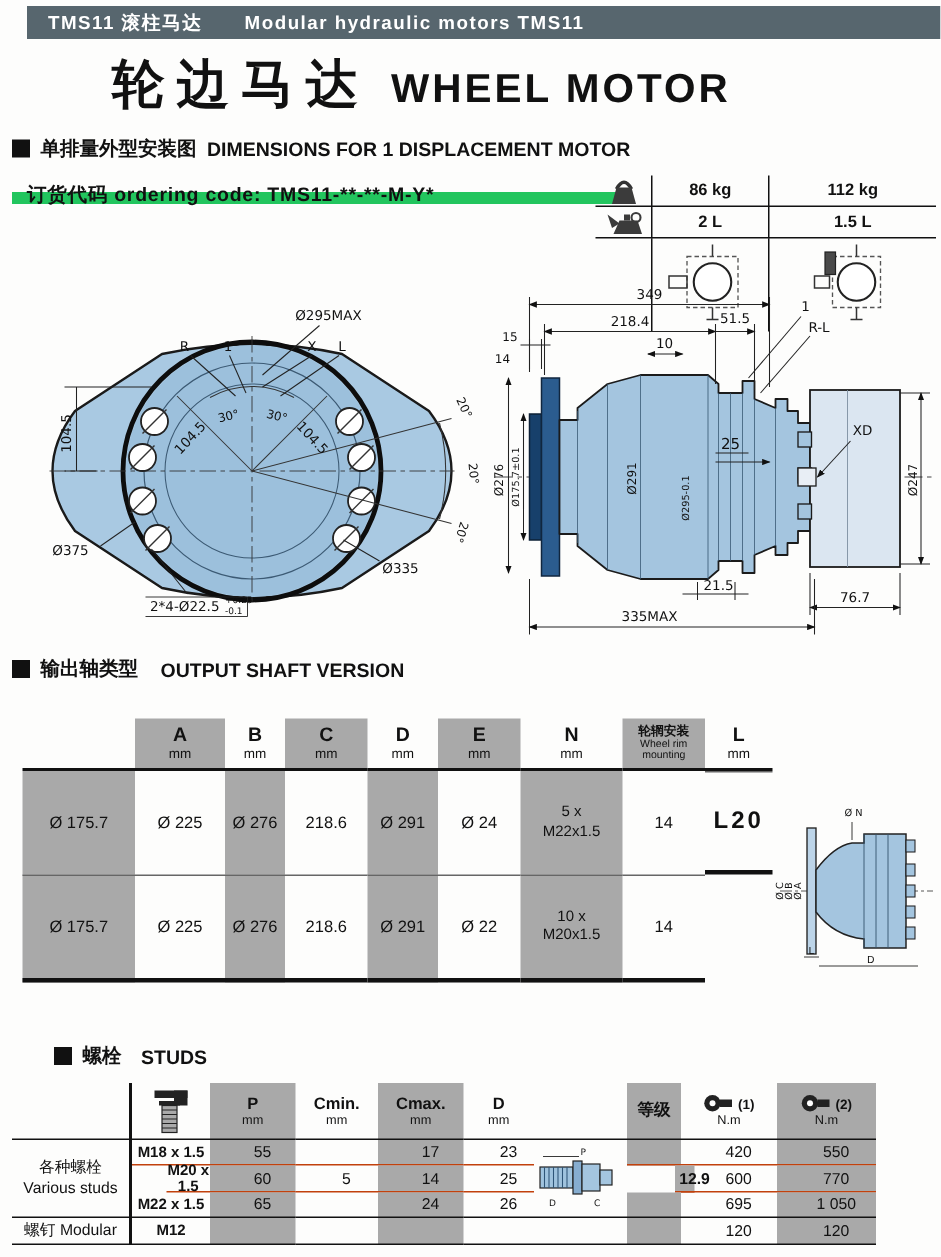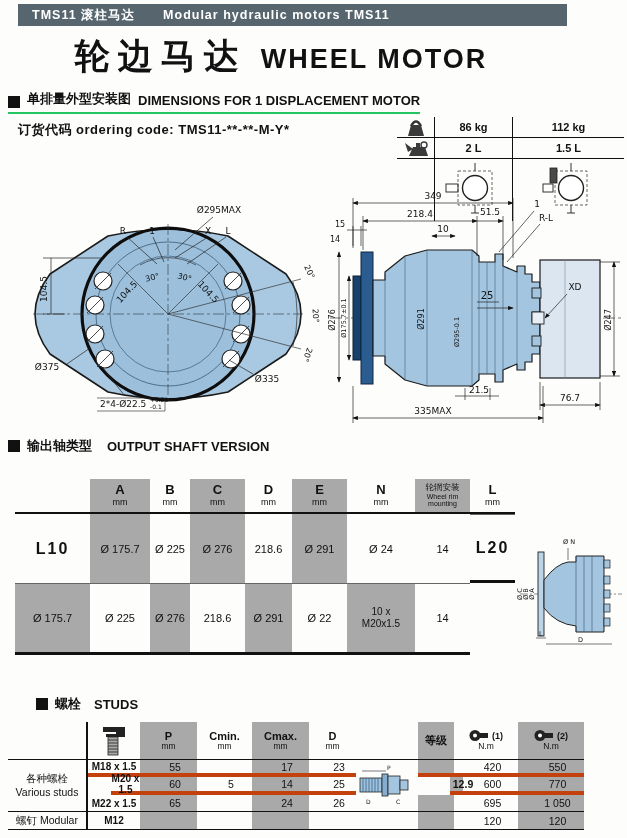--- a/index.html
+++ b/index.html
@@ -1,63 +1,63 @@
 <!DOCTYPE html>
 <html><head>
 <meta charset="utf-8">
 <style>
   html,body{margin:0;padding:0;}
   body{width:627px;height:838px;position:relative;background:#fdfdfc;
        font-family:"Liberation Sans",sans-serif;color:#111;overflow:hidden;}
   .abs{position:absolute;}
   
-  .bar{left:18px;top:4px;width:549px;height:22px;background:#57666e;color:#fff;
+  .bar{left:18px;top:4px;width:609px;height:22px;background:#57666e;color:#fff;
        display:flex;align-items:center;gap:28px;padding-left:14px;box-sizing:border-box;
        font-weight:bold;font-size:12.5px;letter-spacing:1px;}
   
   .title{left:0;top:33px;width:562px;text-align:center;white-space:nowrap;}
   .title .cn{font-size:35px;font-weight:bold;letter-spacing:8px;}
   .title .en{font-size:27px;font-weight:bold;letter-spacing:2px;margin-left:14px;}
   
   .sec{display:flex;align-items:center;gap:7px;font-weight:bold;font-size:13px;white-space:nowrap;}
   .sq{width:12px;height:12px;background:#111;flex:0 0 auto;}
-  .under{border-bottom:2px solid #22c55e;padding-bottom:4px;align-items:flex-end;}
+  .under{border-bottom:8px solid #22c55e;padding-bottom:20px;}
   .order{left:18px;top:121px;font-size:13px;font-weight:bold;letter-spacing:.5px;}
   
   .spec{left:397px;top:101px;display:grid;grid-template-columns:37px 78px 112px;
         grid-template-rows:21px 21px 62px;margin-top:16px;}
   .spec>div{display:flex;align-items:center;justify-content:center;font-size:11px;font-weight:bold;}
   .spec .vl{border-left:1.2px solid #111;}
   .spec .hl{border-bottom:1.2px solid #111;}
   
   .c{display:flex;flex-direction:column;align-items:center;justify-content:center;
      text-align:center;box-sizing:border-box;}
   .gy{background:#a9a9a9;}
   
   .shaft{left:15px;top:479px;display:grid;
          grid-template-columns:75px 60px 40px 55px 47px 55px 68px 55px 45px;
          grid-template-rows:35px 69px 72px;}
   .shaft .hl2{font-size:13px;font-weight:bold;line-height:1.1;}
   .shaft .hu{font-size:9px;line-height:1.1;}
-  .shaft .rimcn{font-size:8.5px;font-weight:normal;line-height:1.1;}
+  .shaft .rimcn{font-size:8.5px;font-weight:bold;line-height:1.1;}
   .shaft .rimen{font-size:7px;line-height:1.05;}
   .shaft .hb{border-bottom:2.5px solid #111;}
   .shaft .rt{border-top:1px solid #666;}
   .shaft .bb{border-bottom:3px solid #111;}
   .shaft .val{font-size:11px;}
   .shaft .rlab{font-size:16px;font-weight:bold;letter-spacing:2px;}
   .shaft .rim2{font-size:10px;line-height:1.25;}
   
   .studs{left:8px;top:722px;display:grid;
          grid-template-columns:80px 52px 57px 55px 57px 47px 62px 36px 64px 66px;
          grid-template-rows:38px 17px 18px 17px 18px;}
   .studs .h1{font-size:11px;font-weight:bold;line-height:1.15;}
   .studs .hu{font-size:8.5px;line-height:1.1;}
   .studs .thb{border-bottom:1.5px solid #111;}
-  .studs .rb{border-bottom:4px solid #c2410c;}
+  .studs .rb{border-bottom:1px solid #c2410c;}
   .studs .rb2{border-bottom:1.5px solid #111;}
   .studs .vr{border-right:2px solid #111;}
   .studs .val{font-size:10.5px;padding-left:13px;}
   .studs .thr{font-size:10px;font-weight:bold;}
   .studs .grp{font-size:10.5px;font-weight:normal;line-height:1.3;}
   .studs .tq{display:flex;align-items:center;gap:3px;font-size:9px;font-weight:bold;}
   svg text{font-family:"DejaVu Sans",sans-serif;fill:#111;}
 </style>
 </head>
 <body>
@@ -327,27 +327,30 @@
   <div class="c hb gy">
       <span class="rimcn">轮辋安装</span>
       <span class="rimen">Wheel rim</span>
       <span class="rimen">mounting</span>
     </div>
   <div class="c hb">
       <span class="hl2">L</span>
       <span class="hu">mm</span>
     </div>
 
-  <div class="c rlab">L10</div>
   <div class="c val gy">Ø 175.7</div>
   <div class="c val">Ø 225</div>
   <div class="c val gy">Ø 276</div>
   <div class="c val">218.6</div>
   <div class="c val gy">Ø 291</div>
   <div class="c val">Ø 24</div>
+  <div class="c rim2 gy">
+      <span>5 x</span>
+      <span>M22x1.5</span>
+    </div>
   <div class="c val">14</div>
 
   <div class="c rlab rt bb">L20</div>
   <div class="c val gy rt bb">Ø 175.7</div>
   <div class="c val rt bb">Ø 225</div>
   <div class="c val gy rt bb">Ø 276</div>
   <div class="c val rt bb">218.6</div>
   <div class="c val gy rt bb">Ø 291</div>
   <div class="c val rt bb">Ø 22</div>
   <div class="c rim2 gy rt bb">

